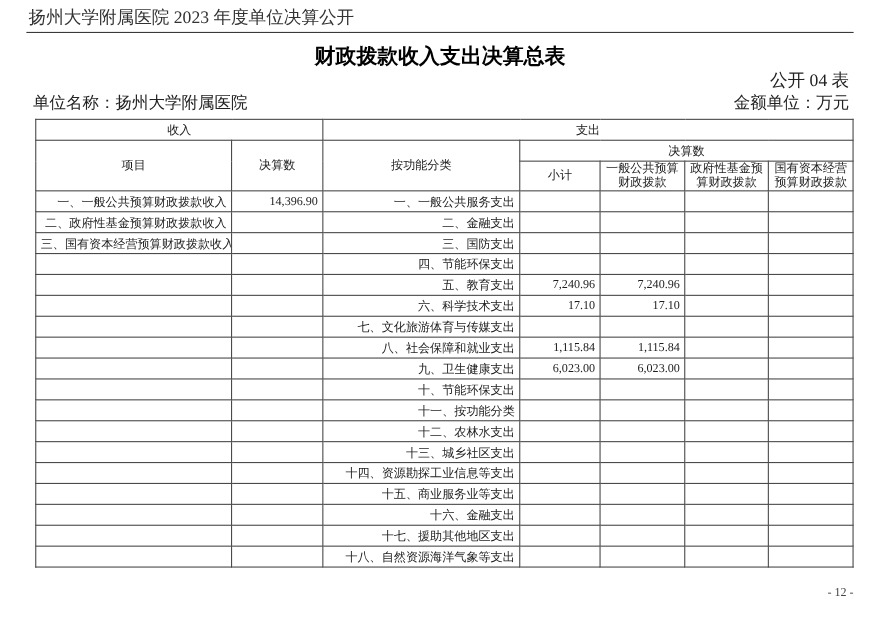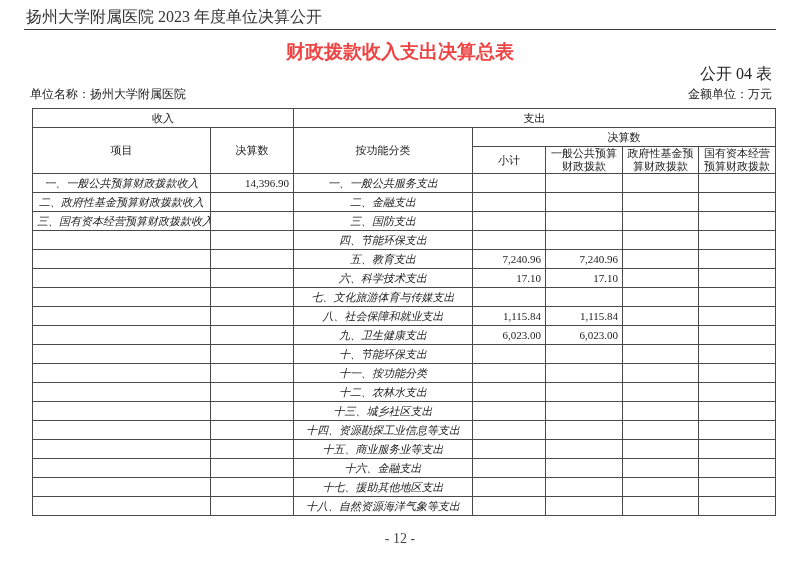--- a/index.html
+++ b/index.html
@@ -20,35 +20,35 @@
     padding:2px 2px 5px 2px;
     border-bottom:1px solid #3a3a3a;
   }
 
   .report-title {
     text-align:center;
     font-size:19px;
     font-weight:bold;
     margin-top:10px;
     line-height:23px;
-    color:#ef4444;
+    color:#000000;
   }
 
   .table-code {
     text-align:right;
     font-size:16px;
     margin-top:4px;
     line-height:13px;
     padding-right:4px;
   }
 
   .meta-row {
     display:flex;
     justify-content:space-between;
-    font-size:12px;
+    font-size:15px;
     margin-top:8px;
     line-height:13px;
     padding:0 4px 0 6px;
   }
 
   table.fiscal {
     border-collapse:collapse;
     table-layout:fixed;
     width:743px;
     margin-left:8px;
@@ -61,26 +61,26 @@
     padding:0 4px;
     overflow:hidden;
     vertical-align:middle;
     color:#1c1c1c;
   }
   td.h-cell { text-align:center; white-space:nowrap; }
   td.h-sub  { text-align:center; white-space:normal; font-size:10.5px; line-height:13px; padding:0 7px; }
   td.row-a  { height:18px; }
   td.row-b  { height:18px; }
   td.row-c  { height:38px; }
-  td.t-l { text-align:center;  white-space:nowrap;font-style:italic; }
+  td.t-l { text-align:right;  white-space:nowrap; }
   td.t-r { text-align:right; white-space:nowrap; padding-right:3px; }
 
   .page-number {
-    text-align:center;
-    font-size:14px;
+    text-align:right;
+    font-size:11px;
     color:#444444;
     margin-top:17px;
     line-height:12px;
   }
 </style>
 </head>
 <body>
 
 <div class="page">
 

